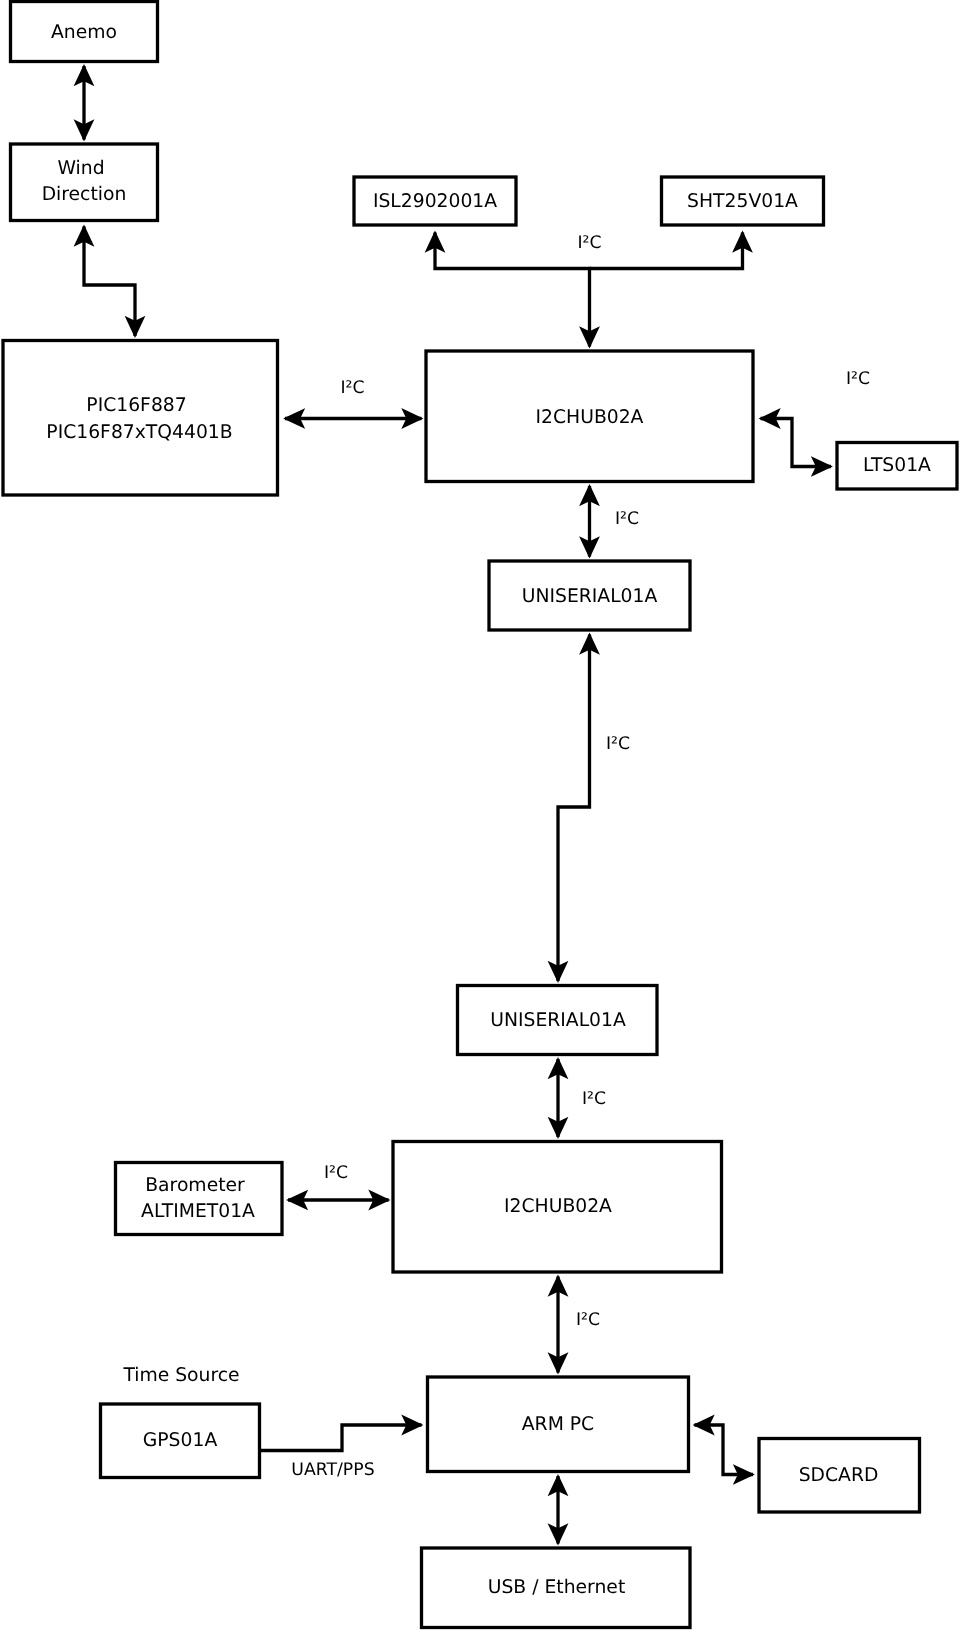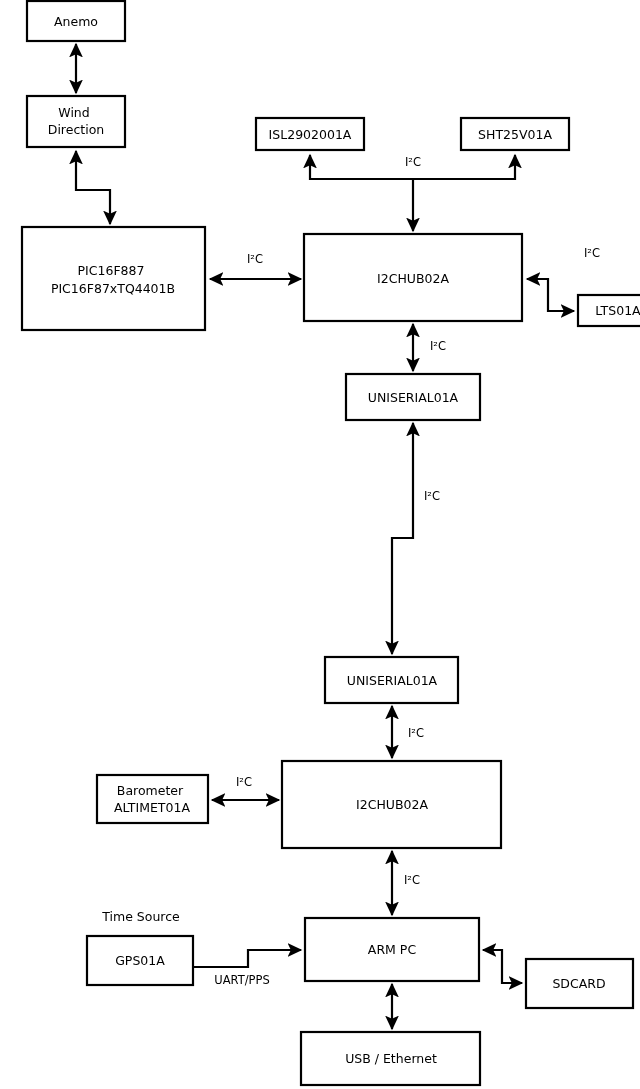--- a/index.html
+++ b/index.html
@@ -10,21 +10,20 @@
   body {
     width: 640px;
     height: 1089px;
     font-family: "DejaVu Sans", "Liberation Sans", sans-serif;
     overflow: hidden;
   }
   #diagram-root {
     position: relative;
     width: 568px;
     height: 1089px;
-    margin-left: 20px;
   }
   svg#diagram-svg {
     position: absolute;
     top: 0;
     left: 0;
     width: 640px;
     height: 1089px;
     display: block;
   }
   .node-rect {

